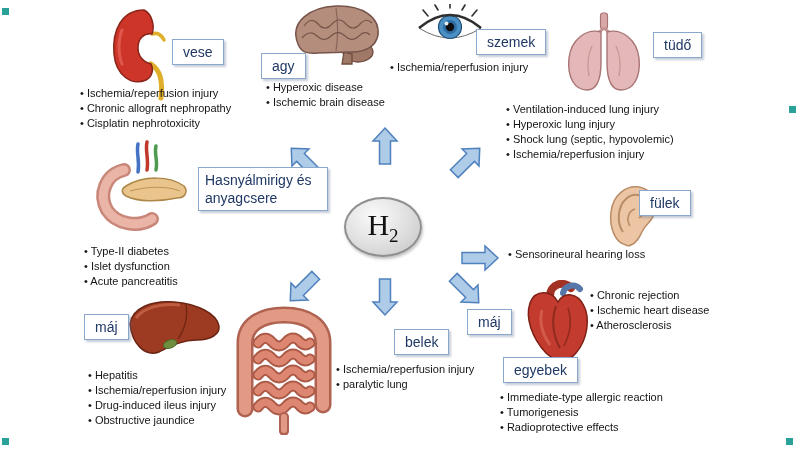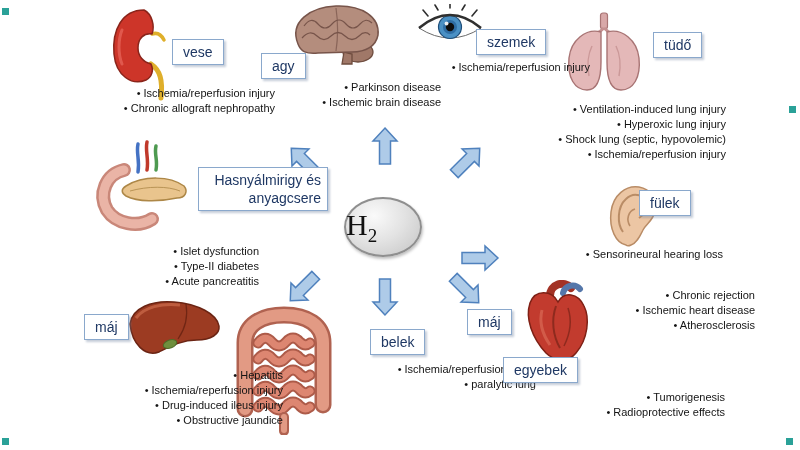--- a/index.html
+++ b/index.html
@@ -10,38 +10,38 @@
   .label {
     position:absolute; z-index:5;
     background:#fff;
     border:1px solid var(--label-border, #8aa8cc);
     color:var(--label-text, #1f3864);
     font-size:14px; line-height:1.3;
     padding:3px 10px;
     box-shadow:1.5px 1.5px 2px rgba(110,130,160,.4);
     white-space:nowrap;
   }
-  .label.multiline { white-space:normal; text-align:right; width:130px; padding:3px 6px; }
-
-  .dlist { position:absolute; z-index:4; list-style:none; font-size:11px; line-height:15px; color:#141414;text-align:right; }
+  .label.multiline { white-space:normal; text-align:left; width:130px; padding:3px 6px; }
+
+  .dlist { position:absolute; z-index:4; list-style:none; font-size:11px; line-height:15px; color:#141414; }
   .dlist li { padding-left:11px; text-indent:-11px; }
   .dlist li::before { content:"• "; }
 
   .organ { position:absolute; z-index:2; }
 
   .arrow { position:absolute; z-index:3; width:24px; height:36px; overflow:visible; }
   .arrow polygon { fill:var(--arrow-fill, #aecbe8); stroke:var(--arrow-stroke, #4f81bd); stroke-width:1.5; }
 
   .h2-oval {
     position:absolute; left:344px; top:197px; width:78px; height:60px; z-index:3;
     border-radius:50%;
     background:radial-gradient(ellipse at 38% 30%, #fafafa 0%, #e2e2e2 48%, #c3c3c3 100%);
     border:2px solid #8f8f8f;
     box-shadow:1px 2px 3px rgba(0,0,0,.25);
-    display:flex; align-items:center; justify-content:flex-start;
+    display:flex; align-items:center; justify-content:center;
   }
   .h2-text { font-family:"Liberation Serif",serif; font-size:30px; color:#111; }
   .h2-text sub { font-size:19px; }
 
   .corner-mark { position:absolute; width:7px; height:7px; background:#2aa198; z-index:6; }
 </style>
 </head>
 <body>
 
 <div class="diagram">
@@ -75,33 +75,34 @@
   <svg class="organ" style="left:108px;top:6px;width:72px;height:96px" viewBox="0 0 72 96">
     <path d="M43,58 C52,64 55,74 53,92" fill="none" stroke="#dfaf2b" stroke-width="5" stroke-linecap="round"></path>
     <path d="M44,28 C50,26 54,30 56,34" fill="none" stroke="#dfaf2b" stroke-width="3.5" stroke-linecap="round"></path>
     <path d="M36,4 C14,4 4,24 6,48 C8,70 24,80 38,74 C44,71 46,64 43,58 C35,56 30,50 30,42 C30,32 36,27 44,28 C47,20 44,8 36,4 Z" fill="#cd3529" stroke="#8a241a" stroke-width="1.5"></path>
     <path d="M14,24 C10,34 10,48 14,58" fill="none" stroke="#e8685c" stroke-width="3" stroke-linecap="round" opacity="0.7"></path>
   </svg>
   <div class="label" style="left:172px;top:39px">vese</div>
   <ul class="dlist" style="left:80px;top:86px;width:195px">
       <li>Ischemia/reperfusion injury</li>
       <li>Chronic allograft nephropathy</li>
+      <li>Cisplatin nephrotoxicity</li>
     </ul>
 
   <svg class="organ" style="left:286px;top:2px;width:100px;height:64px" viewBox="0 0 100 64">
     <ellipse cx="72" cy="50" rx="15" ry="10" fill="#a07868" stroke="#6e4c3e" stroke-width="1.3"></ellipse>
     <path d="M58,50 L56,62 L66,62 L66,52 Z" fill="#a07868" stroke="#6e4c3e" stroke-width="1.3"></path>
     <path d="M12,42 C3,20 24,5 50,4 C76,3 94,15 92,33 C90,44 80,50 66,50 L32,51 C20,52 15,50 12,42 Z" fill="#b48d7d" stroke="#77544a" stroke-width="1.5"></path>
     <path d="M18,24 q7,-10 14,-2 q7,8 14,0 q7,-8 14,0 q7,8 14,0 q6,-7 12,-1" fill="none" stroke="#77544a" stroke-width="1.2"></path>
     <path d="M16,36 q8,-9 15,-2 q7,7 14,0 q7,-7 14,0 q7,7 14,0 q6,-6 11,-1" fill="none" stroke="#77544a" stroke-width="1.2"></path>
     <path d="M50,6 C52,20 52,36 50,49" fill="none" stroke="#77544a" stroke-width="1.2" opacity="0.7"></path>
   </svg>
   <div class="label" style="left:261px;top:53px">agy</div>
   <ul class="dlist" style="left:266px;top:80px;width:175px">
-      <li>Parkinson disease</li>
+      <li>Hyperoxic disease</li>
       <li>Ischemic brain disease</li>
     </ul>
 
   <svg class="organ" style="left:416px;top:4px;width:68px;height:42px" viewBox="0 0 68 42">
     <path d="M3,24 Q34,-2 65,24 Q34,44 3,24 Z" fill="#fefefe" stroke="#6a6a6a" stroke-width="1"></path>
     <circle cx="34" cy="23" r="11.5" fill="#4a90c4" stroke="#1f4e79" stroke-width="1.2"></circle>
     <circle cx="34" cy="23" r="7" fill="#2e6da4"></circle>
     <circle cx="34" cy="23" r="4.2" fill="#0d0d0d"></circle>
     <circle cx="30.5" cy="19.5" r="2" fill="#fff" opacity="0.9"></circle>
     <path d="M3,24 Q34,-2 65,24" fill="none" stroke="#2f2f2f" stroke-width="2.6"></path>
@@ -132,22 +133,22 @@
     <path d="M46,4 C44,14 48,20 46,32" fill="none" stroke="#4472c4" stroke-width="3.5" stroke-linecap="round"></path>
     <path d="M55,2 C53,12 57,18 55,30" fill="none" stroke="#c0392b" stroke-width="3.5" stroke-linecap="round"></path>
     <path d="M64,6 C62,14 66,20 64,30" fill="none" stroke="#4e9a51" stroke-width="3.5" stroke-linecap="round"></path>
     <path d="M32,30 C14,34 6,54 15,70 C24,84 46,88 60,79" fill="none" stroke="#c98779" stroke-width="14" stroke-linecap="round"></path>
     <path d="M32,30 C14,34 6,54 15,70 C24,84 46,88 60,79" fill="none" stroke="#eab4a6" stroke-width="9" stroke-linecap="round"></path>
     <path d="M34,46 C52,35 78,36 92,46 C96,51 94,58 85,58 C66,62 46,62 34,56 C29,53 29,49 34,46 Z" fill="#e9c48d" stroke="#ad8747" stroke-width="1.5"></path>
     <path d="M38,51 C56,46 76,46 88,51" fill="none" stroke="#ad8747" stroke-width="1" opacity="0.8"></path>
   </svg>
   <div class="label multiline" style="left:198px;top:167px">Hasnyálmirigy és anyagcsere</div>
   <ul class="dlist" style="left:84px;top:244px;width:175px">
+      <li>Type-II diabetes</li>
       <li>Islet dysfunction</li>
-      <li>Type-II diabetes</li>
       <li>Acute pancreatitis</li>
     </ul>
 
   <svg class="organ" style="left:606px;top:184px;width:54px;height:64px" viewBox="0 0 54 64">
     <path d="M20,61 C10,59 3,45 5,28 C7,11 20,1 33,3 C45,5 51,16 49,27 C47,37 40,40 37,46 C34,52 31,59 25,61 C23,62 21,62 20,61 Z" fill="#ecc6a4" stroke="#b98c66" stroke-width="1.5"></path>
     <path d="M17,48 C11,40 11,23 20,15 C28,7 40,11 41,21 C42,28 37,31 33,34" fill="none" stroke="#b98c66" stroke-width="2"></path>
     <path d="M24,42 C20,36 22,27 29,25" fill="none" stroke="#b98c66" stroke-width="1.6"></path>
   </svg>
   <div class="label" style="left:639px;top:190px">fülek</div>
   <ul class="dlist" style="left:508px;top:247px;width:215px">
@@ -179,21 +180,21 @@
       <path d="M28,72 q7,-9 14,-1 q7,8 14,0 q7,-8 14,0 q5,5 10,1" stroke="#ad5b49" stroke-width="11"></path>
       <path d="M28,72 q7,-9 14,-1 q7,8 14,0 q7,-8 14,0 q5,5 10,1" stroke="#dd8671" stroke-width="7"></path>
       <path d="M28,88 q7,-9 14,-1 q7,8 14,0 q7,-8 14,0 q5,5 10,1" stroke="#ad5b49" stroke-width="11"></path>
       <path d="M28,88 q7,-9 14,-1 q7,8 14,0 q7,-8 14,0 q5,5 10,1" stroke="#dd8671" stroke-width="7"></path>
       <path d="M28,104 q7,-9 14,-1 q7,8 14,0 q7,-8 14,0 q5,5 10,1" stroke="#ad5b49" stroke-width="11"></path>
       <path d="M28,104 q7,-9 14,-1 q7,8 14,0 q7,-8 14,0 q5,5 10,1" stroke="#dd8671" stroke-width="7"></path>
     </g>
     <path d="M54,114 L54,128" stroke="#b06250" stroke-width="10" stroke-linecap="round" fill="none"></path>
     <path d="M54,114 L54,127" stroke="#e29a84" stroke-width="6" stroke-linecap="round" fill="none"></path>
   </svg>
-  <div class="label" style="left:370px;top:329px">belek</div>
+  <div class="label" style="left:394px;top:329px">belek</div>
   <ul class="dlist" style="left:336px;top:362px;width:200px">
       <li>Ischemia/reperfusion injury</li>
       <li>paralytic lung</li>
     </ul>
 
   <svg class="organ" style="left:518px;top:280px;width:78px;height:88px" viewBox="0 0 78 88">
     <path d="M32,16 C32,4 46,0 53,8" fill="none" stroke="#a33225" stroke-width="8" stroke-linecap="round"></path>
     <path d="M45,13 C47,5 57,3 62,9" fill="none" stroke="#5577aa" stroke-width="6" stroke-linecap="round"></path>
     <path d="M40,22 C34,10 17,9 12,23 C7,38 14,58 28,73 C36,81 50,83 58,73 C70,59 72,38 66,26 C60,13 46,11 40,22 Z" fill="#c23b2e" stroke="#7e2015" stroke-width="1.5"></path>
     <path d="M38,26 C33,40 35,56 42,68" fill="none" stroke="#8e2a1e" stroke-width="2"></path>
@@ -202,20 +203,21 @@
   </svg>
   <div class="label" style="left:467px;top:309px">máj</div>
   <ul class="dlist" style="left:590px;top:288px;width:165px">
       <li>Chronic rejection</li>
       <li>Ischemic heart disease</li>
       <li>Atherosclerosis</li>
     </ul>
 
   <div class="label" style="left:503px;top:357px">egyebek</div>
   <ul class="dlist" style="left:500px;top:390px;width:225px">
+      <li>Immediate-type allergic reaction</li>
       <li>Tumorigenesis</li>
       <li>Radioprotective effects</li>
     </ul>
 
   <div class="corner-mark" style="left:2px;top:8px"></div>
   <div class="corner-mark" style="left:2px;top:438px"></div>
   <div class="corner-mark" style="left:786px;top:438px"></div>
   <div class="corner-mark" style="left:789px;top:106px"></div>
 
 </div>

